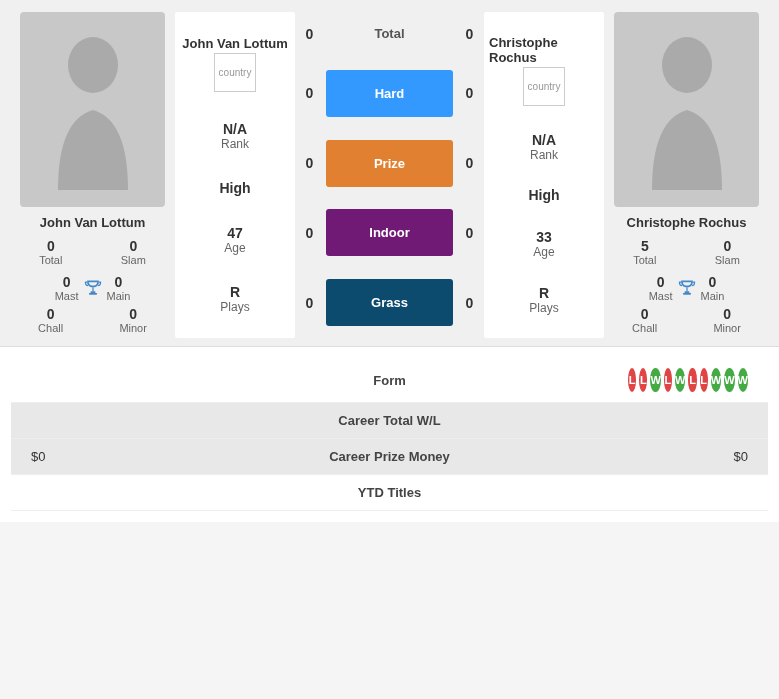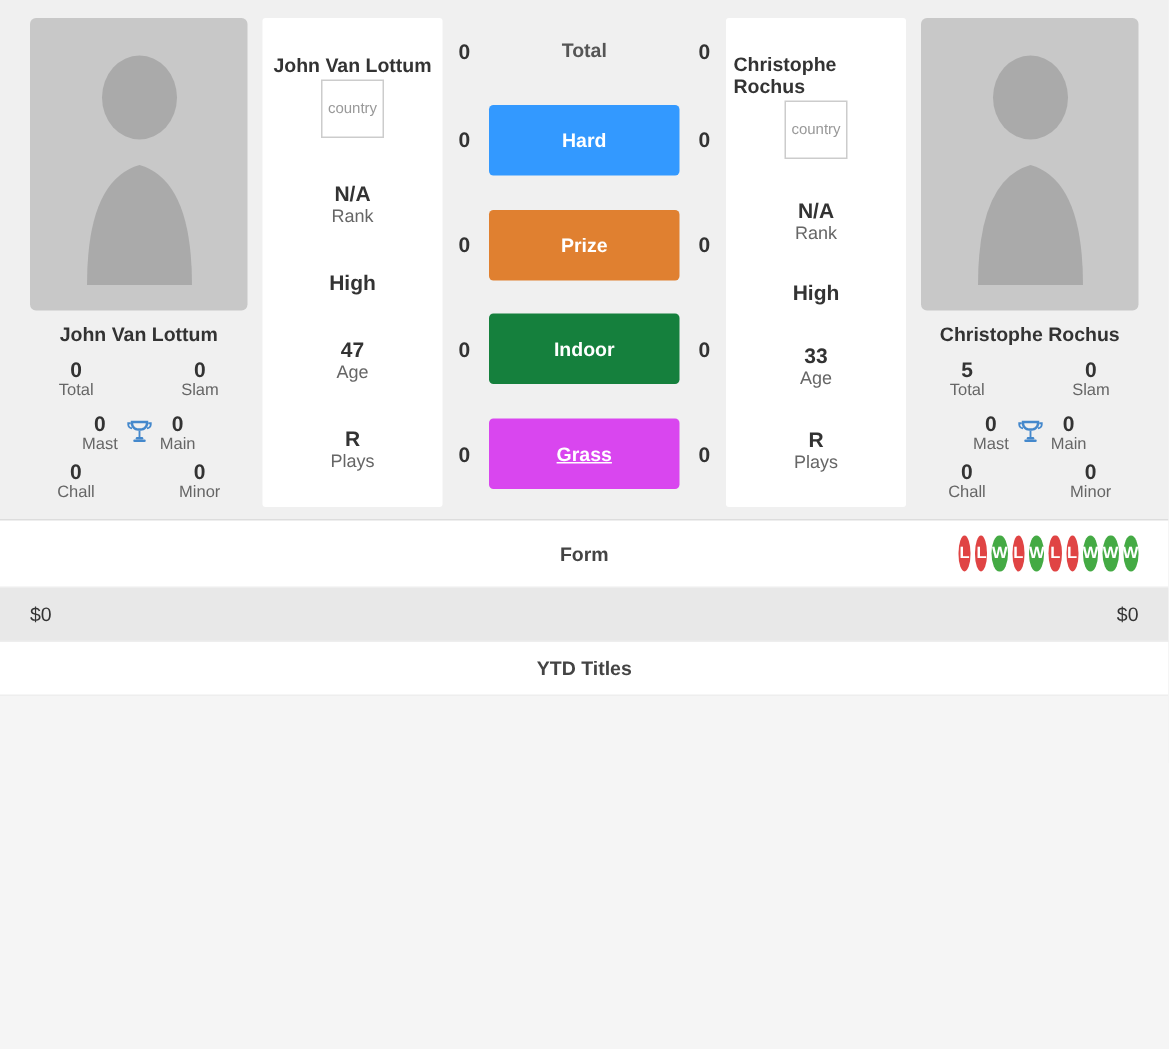--- a/index.html
+++ b/index.html
@@ -176,28 +176,28 @@
       padding: 16px 0;
       border-radius: 3px;
       font-size: 13px;
       font-weight: bold;
       color: white;
       margin: 0 4px;
     }
 
     .surface-btn.hard { background: #3399ff; }
     .surface-btn.clay { background: #e08030; }
-    .surface-btn.indoor { background: #15803d; }
-    .surface-btn.grass { background: #d946ef; text-decoration: underline; }
+    .surface-btn.indoor { background: #701a75; }
+    .surface-btn.grass { background: #0c4a6e; }
 
     
     .bottom-section {
       background: white;
       border-top: 1px solid #ddd;
-      padding: 0;
+      padding: 11px;
     }
 
     .stats-row {
       display: flex;
       flex-direction: row;
       align-items: center;
       justify-content: space-between;
       padding: 10px 20px;
       border-bottom: 1px solid #eee;
     }
@@ -463,24 +463,30 @@
             <span class="form-badge W">W</span>
             <span class="form-badge L">L</span>
             <span class="form-badge L">L</span>
             <span class="form-badge W">W</span>
             <span class="form-badge W">W</span>
             <span class="form-badge W">W</span>
           </div>
       </div>
     </div>
 
+    <div class="stats-row shaded">
+      <span class="stats-value-left"></span>
+      <span class="stats-label">Career Total W/L</span>
+      <span class="stats-value-right"></span>
+    </div>
 
 
     <div class="stats-row shaded">
       <span class="stats-value-left">$0</span>
+      <span class="stats-label">Career Prize Money</span>
       <span class="stats-value-right">$0</span>
     </div>
 
     <div class="stats-row">
       <span class="stats-value-left"></span>
       <span class="stats-label">YTD Titles</span>
       <span class="stats-value-right"></span>
     </div>
 
   </div>

